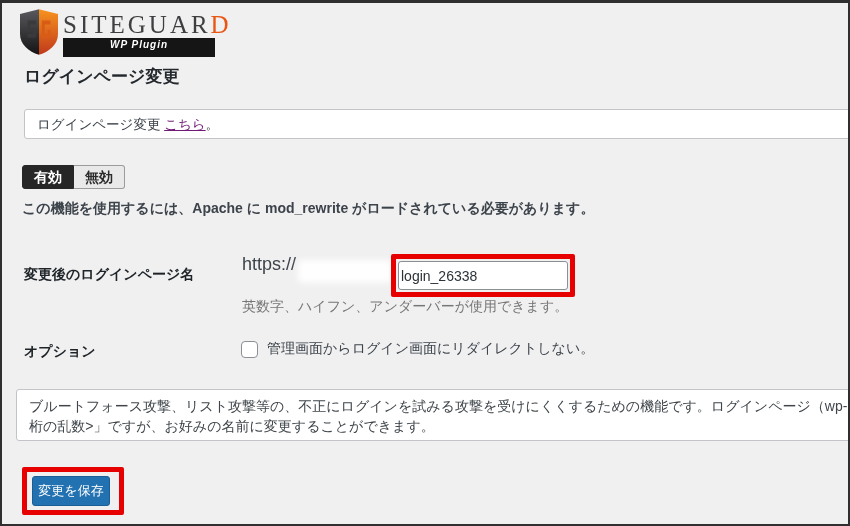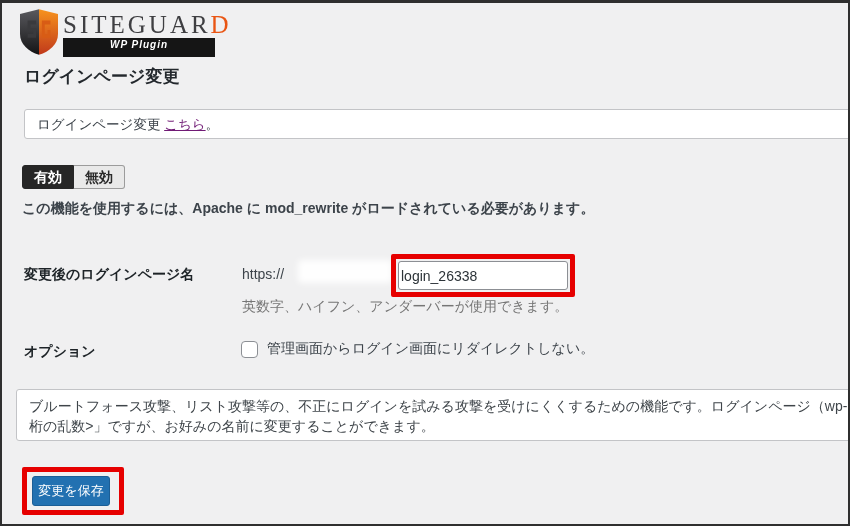--- a/index.html
+++ b/index.html
@@ -57,21 +57,21 @@
   .rewrite-note{
     position:absolute; left:20px; top:197px;
     font-size:14px; font-weight:bold; color:#3c434a;
   }
 
   
   .row-label{ position:absolute; left:22px; font-size:14px; font-weight:bold; color:#1d2327; }
   .lbl-login{ top:263px; }
   .lbl-option{ top:340px; }
 
-  .url-prefix{ position:absolute; left:240px; top:263px; font-size:14px; color:#3c434a; }
+  .url-prefix{ position:absolute; left:240px; top:251px; font-size:18px; color:#3c434a; }
 
   .blur-blob{
     position:absolute; left:296px; top:257px; width:94px; height:23px;
     background:rgba(255,255,255,0.92); border-radius:4px; filter:blur(3px);
   }
 
   .red-annot{ border:5px solid #e60000; border-radius:2px; background:transparent; }
   .red-input-box{ position:absolute; left:389px; top:251px; padding:2px; }
   .login-input{
     width:170px; height:29px; padding:0 2px; font-size:14px; color:#2c3338;

